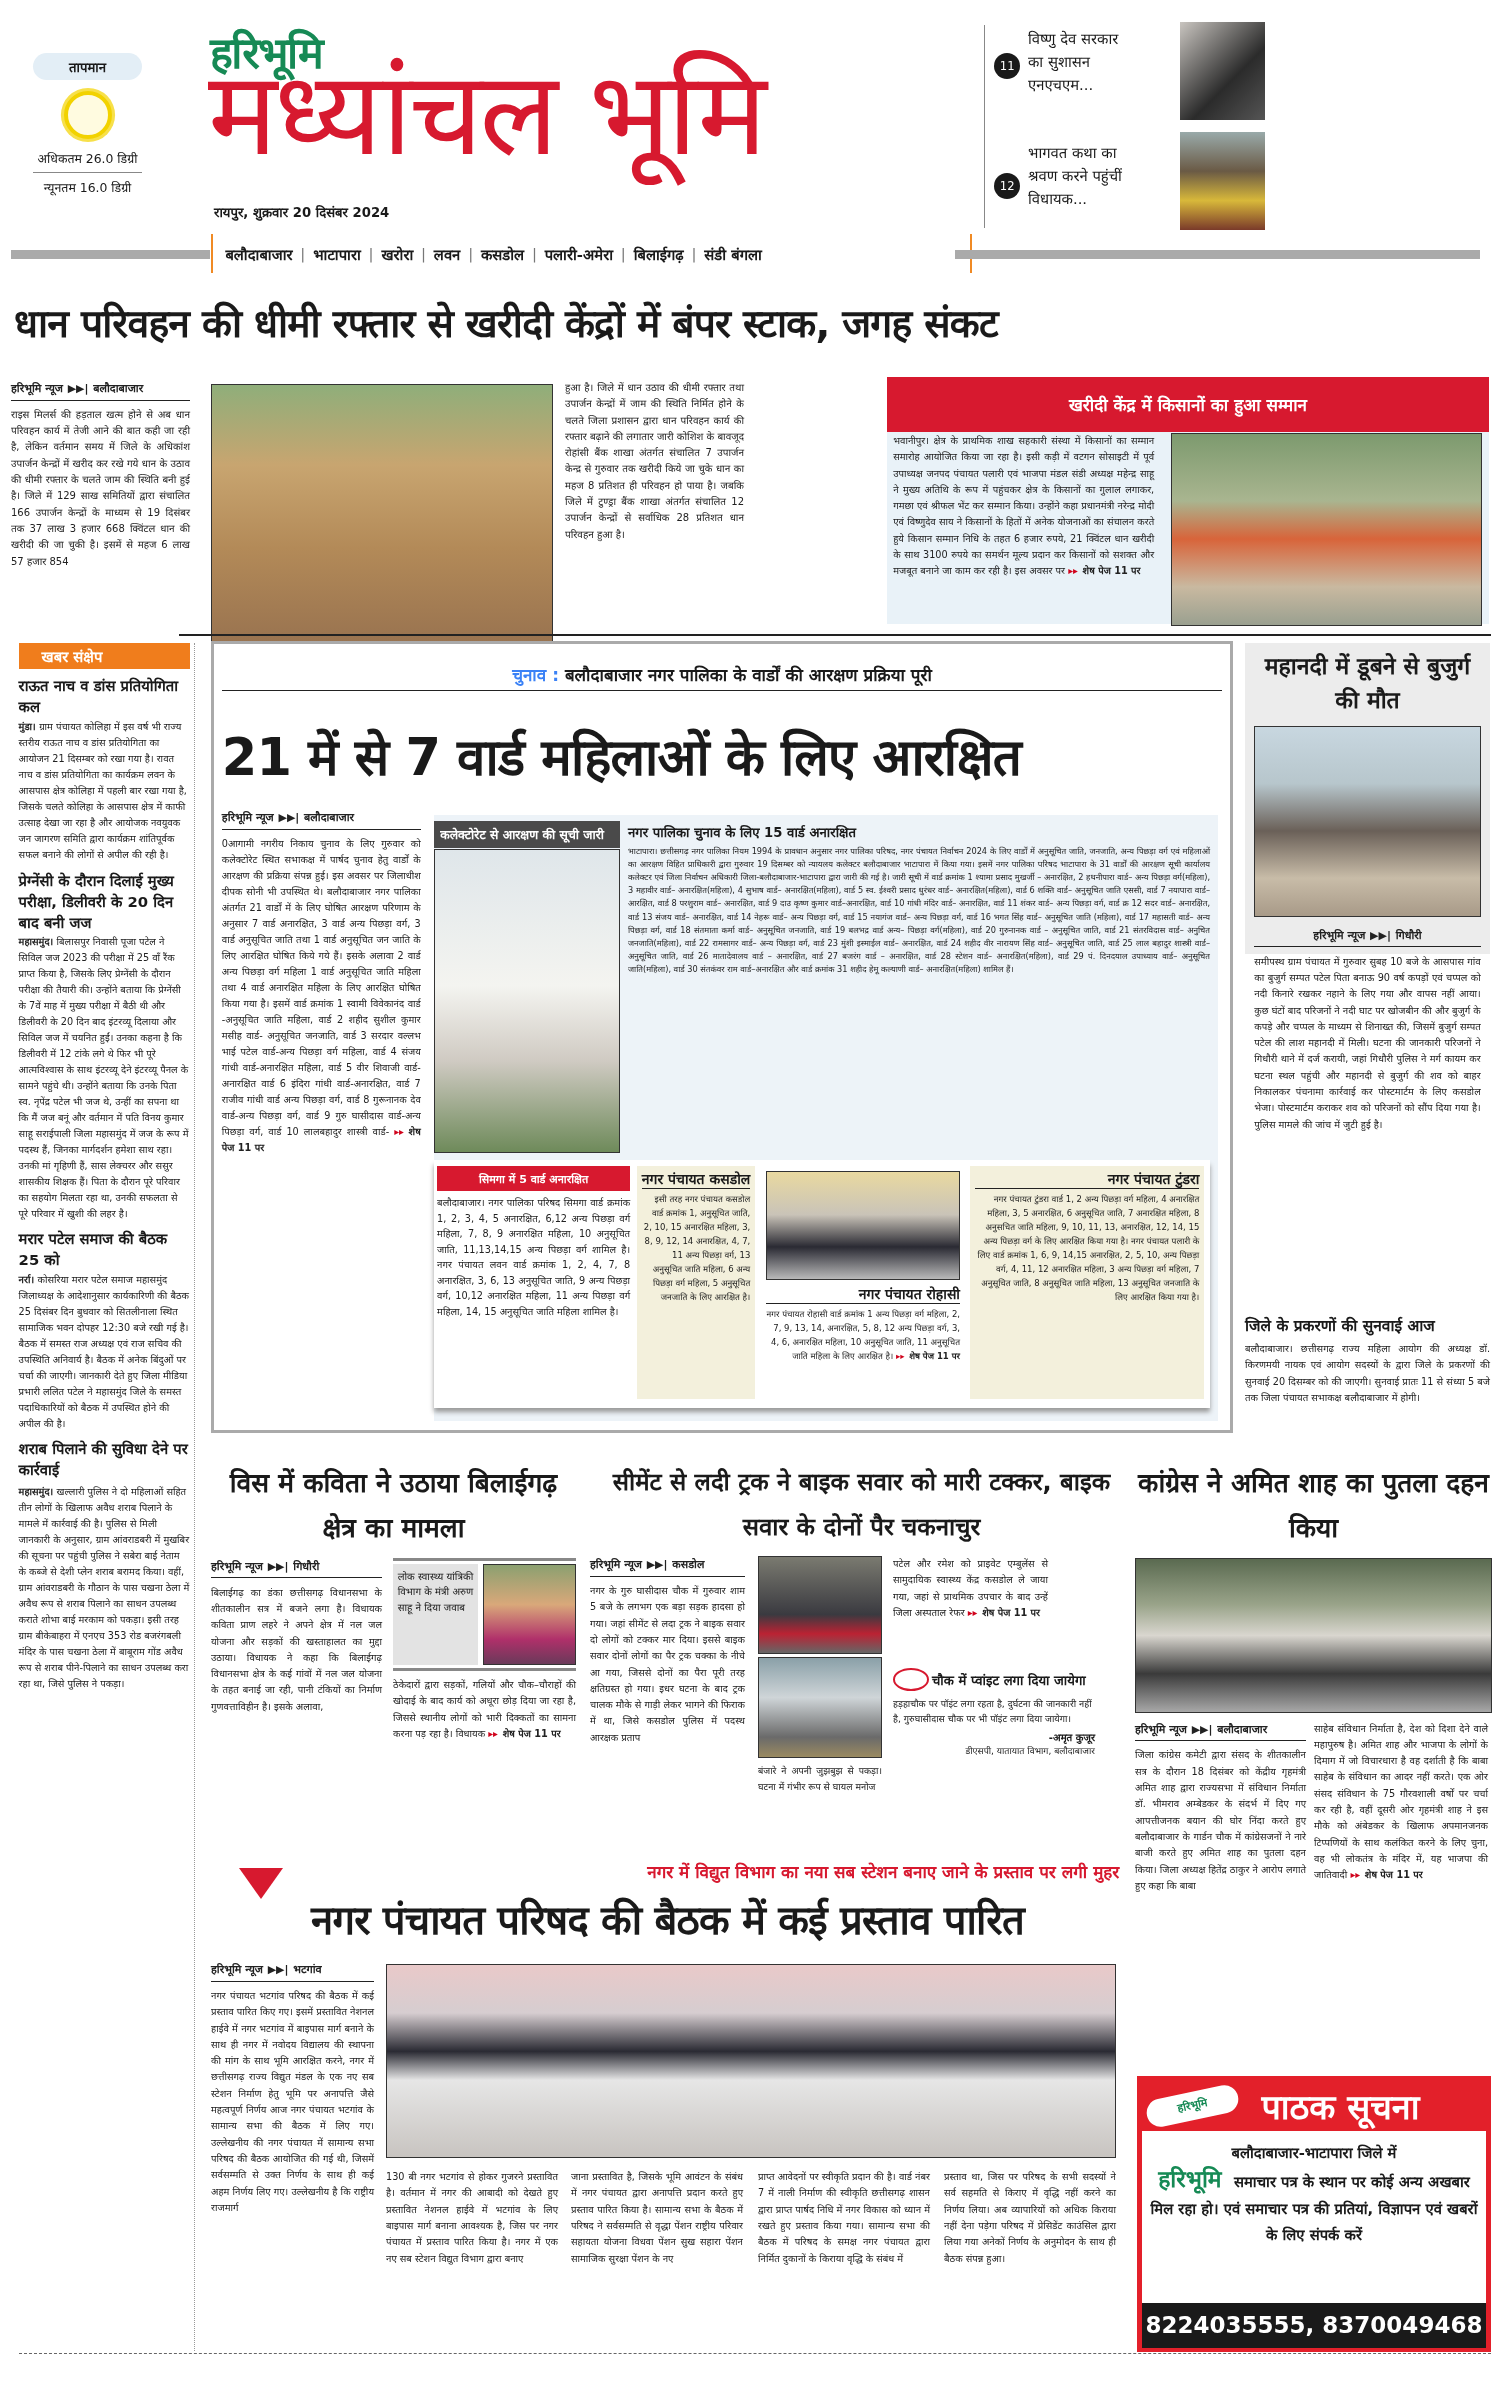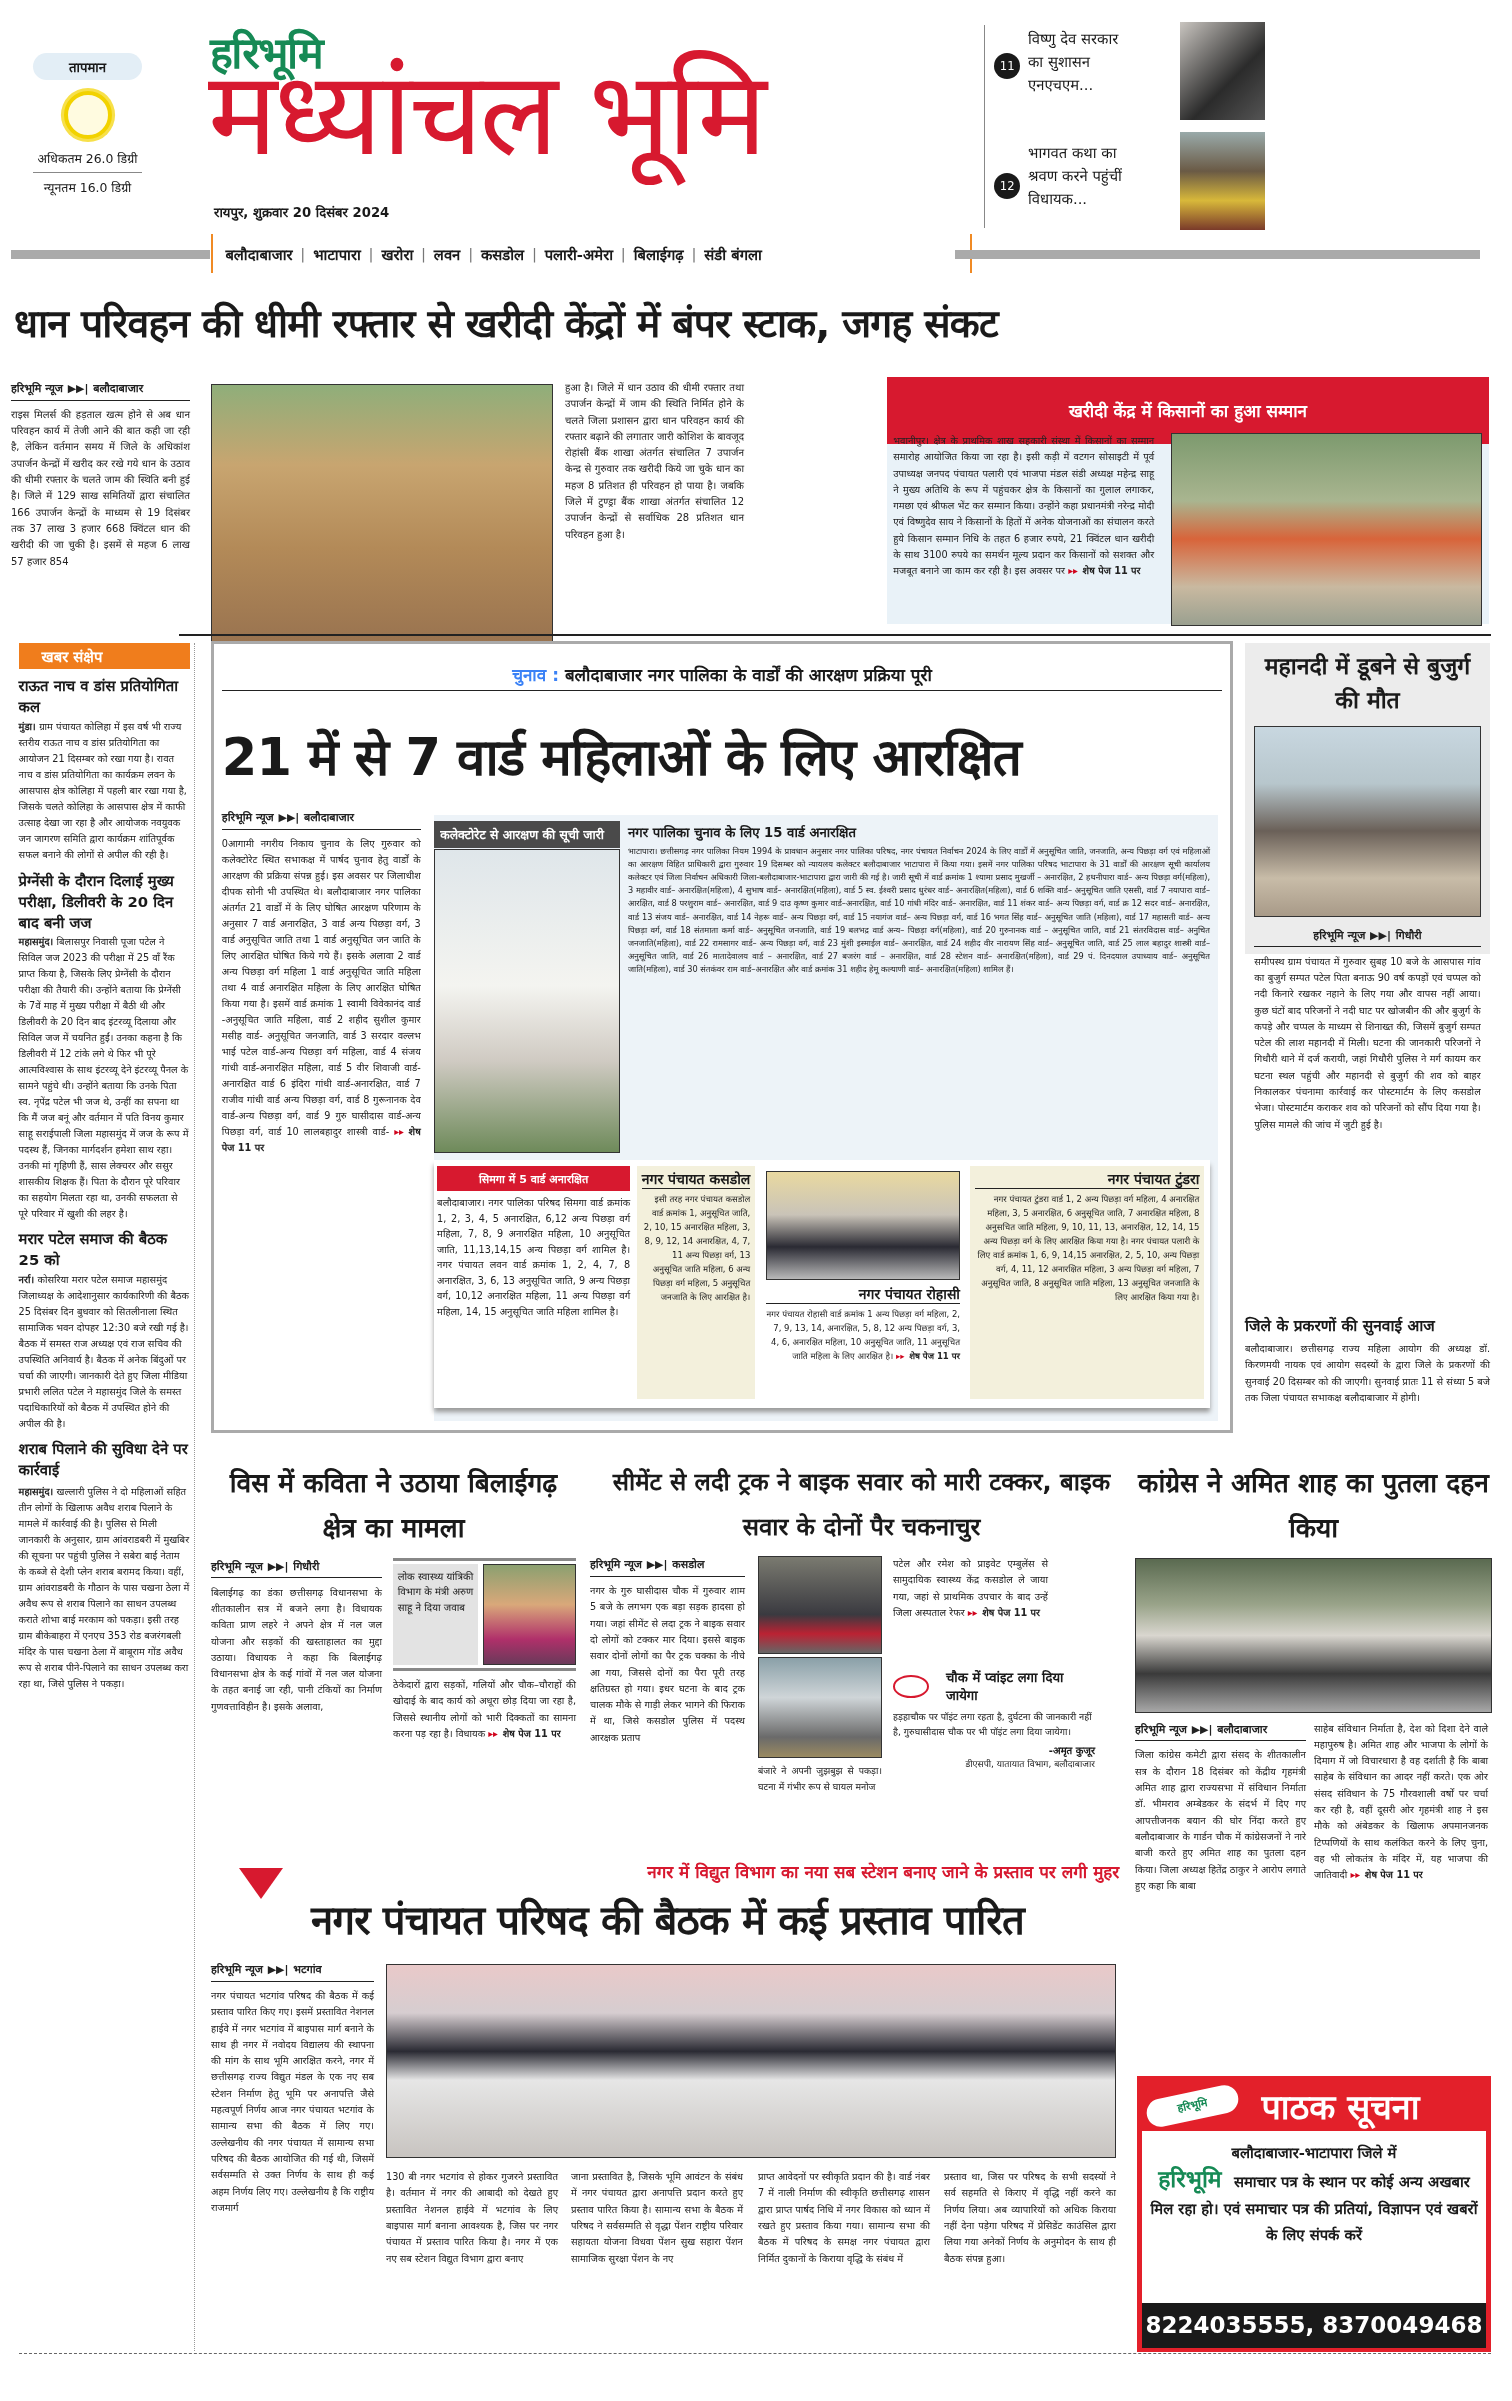--- a/index.html
+++ b/index.html
@@ -65,21 +65,21 @@
 <div class="abs" style="left:11px;top:380px;width:179px">
   <div class="dateline"><span>हरिभूमि न्यूज</span><span class="arr">▶▶|</span><span>बलौदाबाजार</span></div>
   <div class="txts">राइस मिलर्स की हड़ताल खत्म होने से अब धान परिवहन कार्य में तेजी आने की बात कही जा रही है, लेकिन वर्तमान समय में जिले के अधिकांश उपार्जन केन्द्रों में खरीद कर रखे गये धान के उठाव की धीमी रफ्तार के चलते जाम की स्थिति बनी हुई है। जिले में 129 साख समितियों द्वारा संचालित 166 उपार्जन केन्द्रों के माध्यम से 19 दिसंबर तक 37 लाख 3 हजार 668 क्विंटल धान की खरीदी की जा चुकी है। इसमें से महज 6 लाख 57 हजार 854</div>
 </div>
 <div class="abs photo" style="left:211px;top:384px;width:342px;height:365px;background:linear-gradient(180deg,#8fae7a 0%,#c8a570 22%,#b38a58 45%,#9a7450 70%,#7c5d42 100%)"></div>
 <div class="abs txts" style="left:211px;top:769px;width:163px">क्विंटल यानि 18 प्रतिशत धान का परिवहन हो पाया है तथा 30 लाख 45</div>
 <div class="abs txts" style="left:390px;top:769px;width:163px">हजार 814 क्विंटल धान परिवहन नहीं हो पाने के कारण उपार्जन केन्द्रों में पड़ा</div>
 <div class="abs txts" style="left:565px;top:380px;width:179px">हुआ है। जिले में धान उठाव की धीमी रफ्तार तथा उपार्जन केन्द्रों में जाम की स्थिति निर्मित होने के चलते जिला प्रशासन द्वारा धान परिवहन कार्य की रफ्तार बढ़ाने की लगातार जारी कोशिश के बावजूद रोहांसी बैंक शाखा अंतर्गत संचालित 7 उपार्जन केन्द्र से गुरुवार तक खरीदी किये जा चुके धान का महज 8 प्रतिशत ही परिवहन हो पाया है। जबकि जिले में टुण्ड्रा बैंक शाखा अंतर्गत संचालित 12 उपार्जन केन्द्रों से सर्वाधिक 28 प्रतिशत धान परिवहन हुआ है।</div>
 
 <div class="abs" style="left:887px;top:377px;width:602px;height:247px;background:#e9f2f8">
-  <div style="background:#d7192f;color:#fff;font-weight:bold;font-size:17px;text-align:center;padding:22px 0">खरीदी केंद्र में किसानों का हुआ सम्मान</div>
+  <div style="background:#d7192f;color:#fff;font-weight:bold;font-size:17px;text-align:center;padding:16px 0">खरीदी केंद्र में किसानों का हुआ सम्मान</div>
   <div class="txts" style="position:absolute;left:6.2px;top:56px;width:261px;font-size:9.7px;line-height:16.3px"><span>भवानीपुर। क्षेत्र के प्राथमिक शाख सहकारी संस्था में किसानों का सम्मान समारोह आयोजित किया जा रहा है। इसी कड़ी में वटगन सोसाइटी में पूर्व उपाध्यक्ष जनपद पंचायत पलारी एवं भाजपा मंडल संडी अध्यक्ष महेन्द्र साहू ने मुख्य अतिथि के रूप में पहुंचकर क्षेत्र के किसानों का गुलाल लगाकर, गमछा एवं श्रीफल भेंट कर सम्मान किया। उन्होंने कहा प्रधानमंत्री नरेन्द्र मोदी एवं विष्णुदेव साय ने किसानों के हितों में अनेक योजनाओं का संचालन करते हुये किसान सम्मान निधि के तहत 6 हजार रुपये, 21 क्विंटल धान खरीदी के साथ 3100 रुपये का समर्थन मूल्य प्रदान कर किसानों को सशक्त और मजबूत बनाने जा काम कर रही है। इस अवसर पर</span> <span class="cont"><span class="arr">▸▸</span><span>शेष पेज 11 पर</span></span></div>
   <div class="photo" style="position:absolute;left:284px;top:56px;width:311px;height:193px;background:linear-gradient(180deg,#7d9a6e 0%,#a9b590 35%,#d8643a 55%,#c9b9a0 80%,#9aa090 100%)"></div>
 </div>
 <div class="abs" style="left:179px;top:634px;width:1312px;border-top:2.3px solid #222"></div>
 
 <div class="abs" style="left:18.6px;top:643px;width:171px">
   <div style="background:#f07d1c;color:#fff;font-weight:bold;font-size:14.8px;padding:3.1px 0 3.1px 23px;margin-bottom:6.2px">खबर संक्षेप</div>
   <div id="briefs">
       <div style="margin-bottom: 6.2px;">
         <div style="font-weight: bold; font-size: 14.8px; line-height: 21px; margin-bottom: 2px;">राऊत नाच व डांस प्रतियोगिता कल</div>
@@ -168,21 +168,21 @@
   <div style="position:relative;height:311px;margin-top:6.2px">
     <div style="position:absolute;left:0;top:0;width:155px">
       <div class="dateline"><span>हरिभूमि न्यूज</span><span class="arr">▶▶|</span><span>कसडोल</span></div>
       <div class="txts" style="font-size:9.7px;line-height:16.3px">नगर के गुरु घासीदास चौक में गुरुवार शाम 5 बजे के लगभग एक बड़ा सड़क हादसा हो गया। जहां सीमेंट से लदा ट्रक ने बाइक सवार दो लोगों को टक्कर मार दिया। इससे बाइक सवार दोनों लोगों का पैर ट्रक चक्का के नीचे आ गया, जिससे दोनों का पैरा पूरी तरह क्षतिग्रस्त हो गया। इधर घटना के बाद ट्रक चालक मौके से गाड़ी लेकर भागने की फिराक में था, जिसे कसडोल पुलिस में पदस्थ आरक्षक प्रताप</div>
     </div>
     <div class="photo" style="position:absolute;left:168px;top:0;width:124px;height:98px;background:linear-gradient(180deg,#7a7a70,#3a3a40 60%,#b23 80%,#666)"></div>
     <div class="photo" style="position:absolute;left:168px;top:101px;width:124px;height:101px;background:linear-gradient(180deg,#8aa0a8,#cfd5d8 40%,#6a6a6a 80%,#9a8a60)"></div>
     <div class="txts" style="position:absolute;left:168px;top:207px;width:124px;font-size:9.3px;line-height:15.5px">बंजारे ने अपनी जुझबुझ से पकड़ा। घटना में गंभीर रूप से घायल मनोज</div>
     <div class="txts" style="position:absolute;left:303px;top:0;width:155px;font-size:9.7px;line-height:16.3px"><span>पटेल और रमेश को प्राइवेट एम्बुलेंस से सामुदायिक स्वास्थ्य केंद्र कसडोल ले जाया गया, जहां से प्राथमिक उपचार के बाद उन्हें जिला अस्पताल रेफर</span> <span class="cont"><span class="arr">▸▸</span><span>शेष पेज 11 पर</span></span></div>
     <div style="position:absolute;left:303px;top:112px;width:202px">
-      <div style="display:flex;align-items:center;gap:17px">
+      <div style="display:flex;align-items:center;gap:3px">
         <span style="width:36px;height:23px;border:2.3px solid #d7192f;border-radius:50%;display:inline-block;flex:none"></span>
         <span style="font-weight:bold;font-size:13.2px">चौक में प्वांइट लगा दिया जायेगा</span>
       </div>
       <div style="font-size:9.3px;line-height:15.5px;margin-top:4.7px">हड़हाचौक पर पॉइंट लगा रहता है, दुर्घटना की जानकारी नहीं है, गुरुघासीदास चौक पर भी पॉइंट लगा दिया जायेगा।</div>
       <div style="text-align:right;font-weight:bold;font-size:10px;margin-top:3.1px">-अमृत कुजूर</div>
       <div style="text-align:right;font-size:9px">डीएसपी, यातायात विभाग, बलौदाबाजार</div>
     </div>
   </div>
 </div>
 

